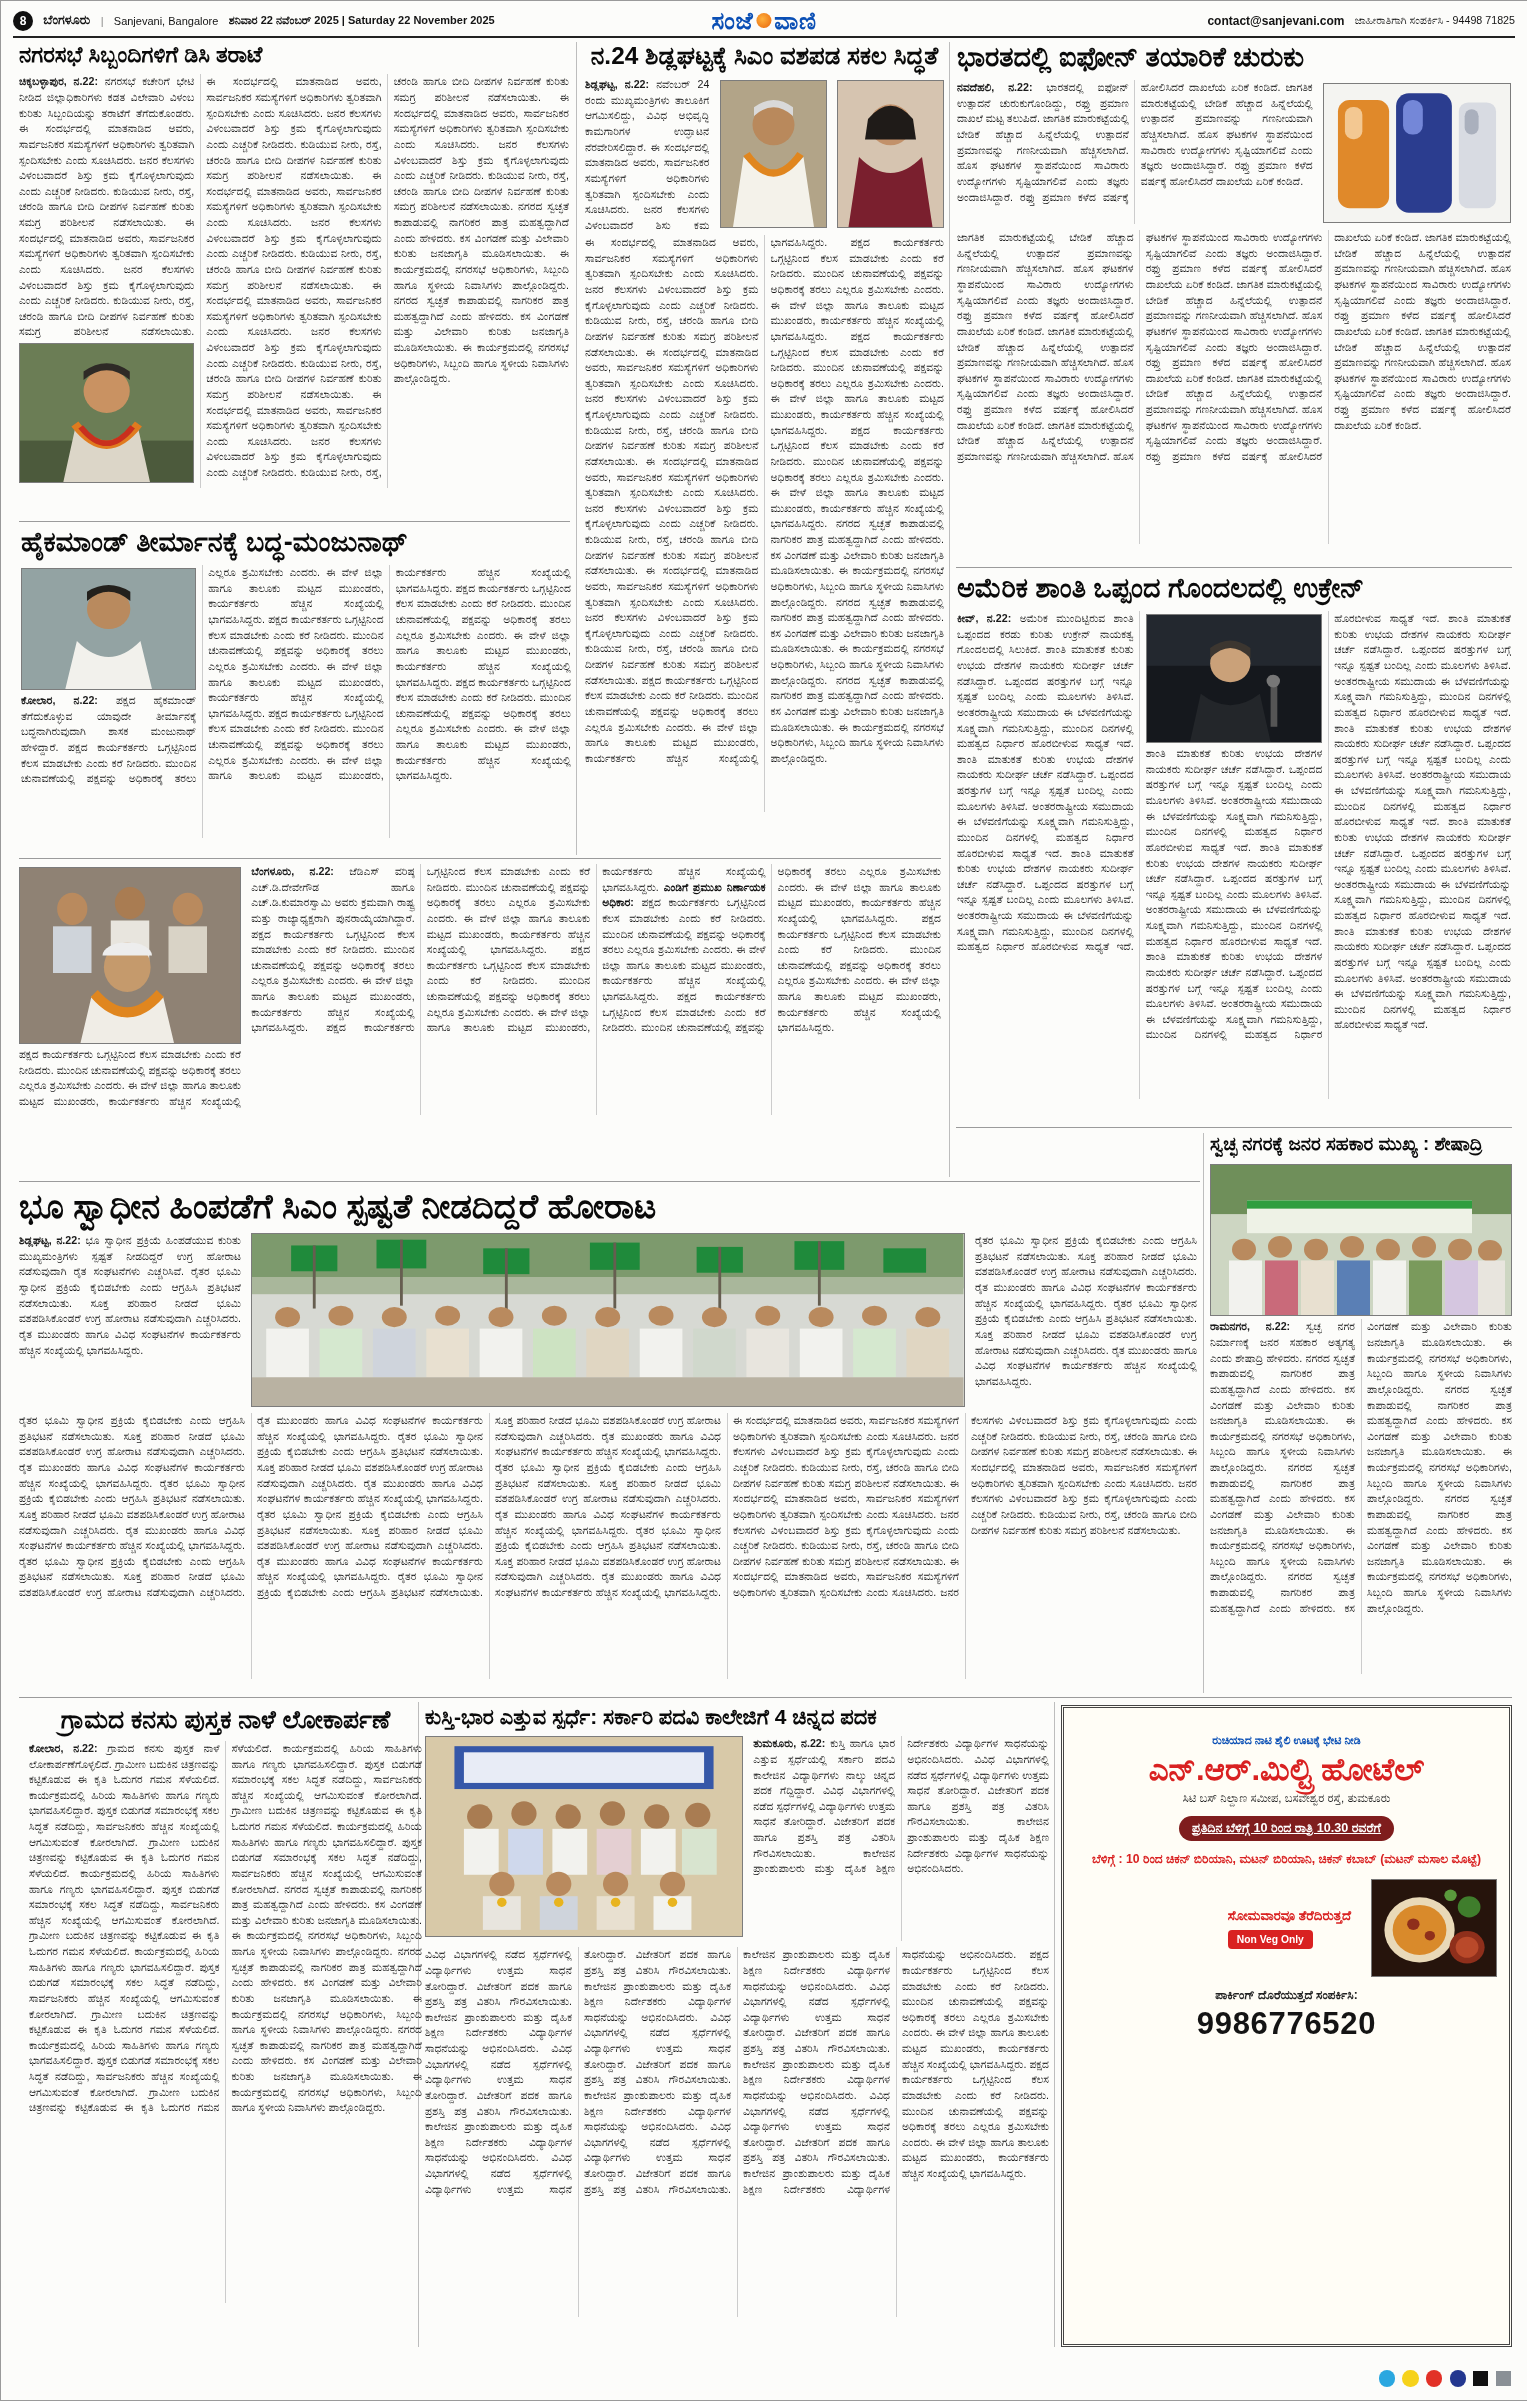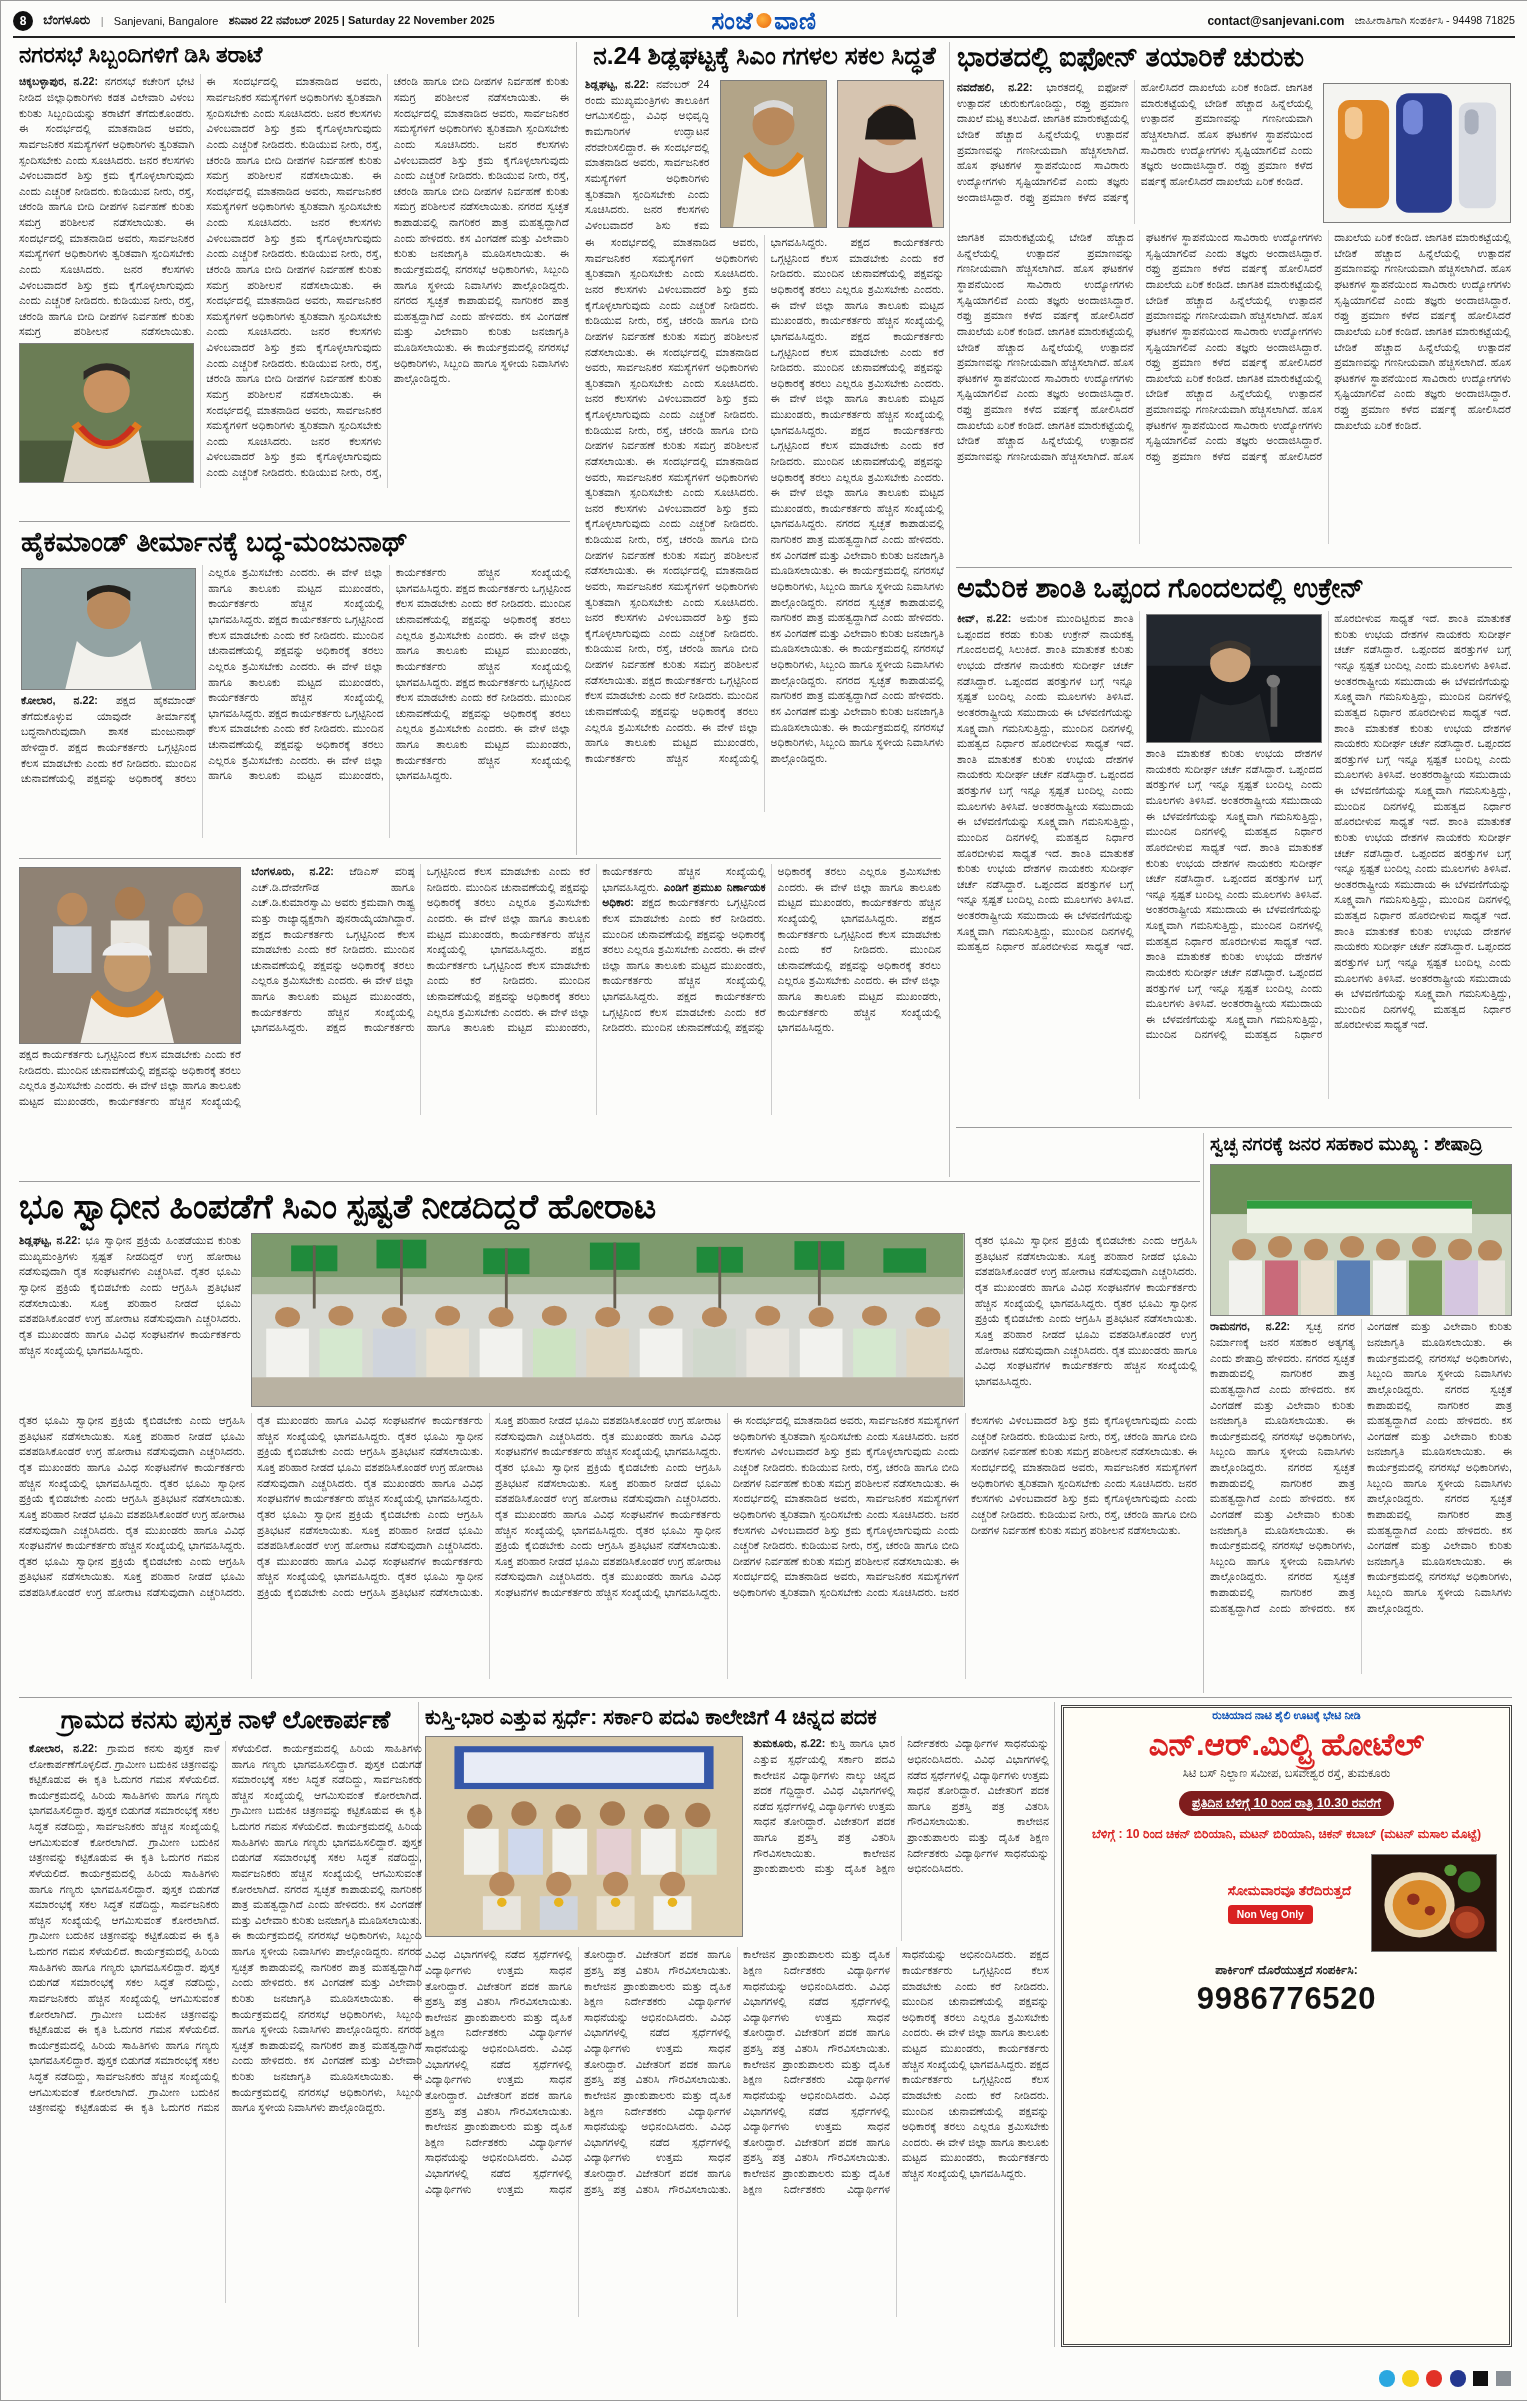--- a/index.html
+++ b/index.html
@@ -37,21 +37,21 @@
   .bt { font-size:10.7px; line-height:1.46; text-align:justify; color:#1a1a1a;
         column-gap:12px; column-rule:0.7px solid #cccccc; overflow:hidden; }
   .cols2{column-count:2}.cols3{column-count:3}.cols4{column-count:4}.cols5{column-count:5}
   .dl { font-weight:bold; }
   .subhead { font-weight:bold; color:#101010; }
   .ph { display:inline-block; width:100%; margin:3px 0; border:0.7px solid #7c7c7c; background:#e2e2de; vertical-align:top; }
   .ph svg { display:block; width:100%; height:100%; }
   .row { display:flex; gap:10.3px; }
 
   
-  .ad { position:absolute; border:3px double #444; background:#fffdf6; padding:1px 12px;
+  .ad { position:absolute; border:3px double #444; background:#fffdf6; padding:26px 12px;
         text-align:center; overflow:hidden; }
   .ad-tag { font-size:11px; font-weight:bold; color:#0a4fb5; }
   .ad-title { font-size:31px; font-weight:bold; color:#d92121; margin:6px 0 3px; line-height:1.1; }
   .ad-addr { font-size:11.5px; color:#222; margin:3px 0 1.5px; line-height:1.45; }
   .ad-pill { display:inline-block; background:#7f1d1d; color:#fff; font-weight:bold; font-size:12.6px;
              padding:5.2px 13.3px; border-radius:15px; margin:7.4px 0 6px;text-decoration:underline; }
   .ad-line-red { color:#d92121; font-size:12.2px; font-weight:bold; line-height:1.55; margin:3px 0; }
   .ad-line-green { color:#0a7a1e; font-size:12.2px; font-weight:bold; line-height:1.6; margin:4.4px 0; text-align:left; }
   .ad-label-green { color:#0a7a1e; font-size:14px; font-weight:bold; }
   .ad-bottom { display:flex; align-items:center; justify-content:flex-end; gap:20px; margin-top:7.4px; }
@@ -134,21 +134,21 @@
             <path d="M45 24 q15 -14 30 0 v-7 q-15 -10 -30 0 z" fill="#23201c"></path>
           <path d="M38 54 q22 24 44 0 l8 36 h-60 z" fill="#f2f1ec"></path>
         </svg>
       </span>
       <b class="dl">ಕೋಲಾರ, ನ.22: </b><span>ಪಕ್ಷದ ಹೈಕಮಾಂಡ್ ತೆಗೆದುಕೊಳ್ಳುವ ಯಾವುದೇ ತೀರ್ಮಾನಕ್ಕೆ ಬದ್ಧನಾಗಿರುವುದಾಗಿ ಶಾಸಕ ಮಂಜುನಾಥ್ ಹೇಳಿದ್ದಾರೆ. </span>
       <span>ಪಕ್ಷದ ಕಾರ್ಯಕರ್ತರು ಒಗ್ಗಟ್ಟಿನಿಂದ ಕೆಲಸ ಮಾಡಬೇಕು ಎಂದು ಕರೆ ನೀಡಿದರು. ಮುಂದಿನ ಚುನಾವಣೆಯಲ್ಲಿ ಪಕ್ಷವನ್ನು ಅಧಿಕಾರಕ್ಕೆ ತರಲು ಎಲ್ಲರೂ ಶ್ರಮಿಸಬೇಕು ಎಂದರು. ಈ ವೇಳೆ ಜಿಲ್ಲಾ ಹಾಗೂ ತಾಲೂಕು ಮಟ್ಟದ ಮುಖಂಡರು, ಕಾರ್ಯಕರ್ತರು ಹೆಚ್ಚಿನ ಸಂಖ್ಯೆಯಲ್ಲಿ ಭಾಗವಹಿಸಿದ್ದರು. ಪಕ್ಷದ ಕಾರ್ಯಕರ್ತರು ಒಗ್ಗಟ್ಟಿನಿಂದ ಕೆಲಸ ಮಾಡಬೇಕು ಎಂದು ಕರೆ ನೀಡಿದರು. ಮುಂದಿನ ಚುನಾವಣೆಯಲ್ಲಿ ಪಕ್ಷವನ್ನು ಅಧಿಕಾರಕ್ಕೆ ತರಲು ಎಲ್ಲರೂ ಶ್ರಮಿಸಬೇಕು ಎಂದರು. ಈ ವೇಳೆ ಜಿಲ್ಲಾ ಹಾಗೂ ತಾಲೂಕು ಮಟ್ಟದ ಮುಖಂಡರು, ಕಾರ್ಯಕರ್ತರು ಹೆಚ್ಚಿನ ಸಂಖ್ಯೆಯಲ್ಲಿ ಭಾಗವಹಿಸಿದ್ದರು. ಪಕ್ಷದ ಕಾರ್ಯಕರ್ತರು ಒಗ್ಗಟ್ಟಿನಿಂದ ಕೆಲಸ ಮಾಡಬೇಕು ಎಂದು ಕರೆ ನೀಡಿದರು. ಮುಂದಿನ ಚುನಾವಣೆಯಲ್ಲಿ ಪಕ್ಷವನ್ನು ಅಧಿಕಾರಕ್ಕೆ ತರಲು ಎಲ್ಲರೂ ಶ್ರಮಿಸಬೇಕು ಎಂದರು. ಈ ವೇಳೆ ಜಿಲ್ಲಾ ಹಾಗೂ ತಾಲೂಕು ಮಟ್ಟದ ಮುಖಂಡರು, ಕಾರ್ಯಕರ್ತರು ಹೆಚ್ಚಿನ ಸಂಖ್ಯೆಯಲ್ಲಿ ಭಾಗವಹಿಸಿದ್ದರು. ಪಕ್ಷದ ಕಾರ್ಯಕರ್ತರು ಒಗ್ಗಟ್ಟಿನಿಂದ ಕೆಲಸ ಮಾಡಬೇಕು ಎಂದು ಕರೆ ನೀಡಿದರು. ಮುಂದಿನ ಚುನಾವಣೆಯಲ್ಲಿ ಪಕ್ಷವನ್ನು ಅಧಿಕಾರಕ್ಕೆ ತರಲು ಎಲ್ಲರೂ ಶ್ರಮಿಸಬೇಕು ಎಂದರು. ಈ ವೇಳೆ ಜಿಲ್ಲಾ ಹಾಗೂ ತಾಲೂಕು ಮಟ್ಟದ ಮುಖಂಡರು, ಕಾರ್ಯಕರ್ತರು ಹೆಚ್ಚಿನ ಸಂಖ್ಯೆಯಲ್ಲಿ ಭಾಗವಹಿಸಿದ್ದರು. ಪಕ್ಷದ ಕಾರ್ಯಕರ್ತರು ಒಗ್ಗಟ್ಟಿನಿಂದ ಕೆಲಸ ಮಾಡಬೇಕು ಎಂದು ಕರೆ ನೀಡಿದರು. ಮುಂದಿನ ಚುನಾವಣೆಯಲ್ಲಿ ಪಕ್ಷವನ್ನು ಅಧಿಕಾರಕ್ಕೆ ತರಲು ಎಲ್ಲರೂ ಶ್ರಮಿಸಬೇಕು ಎಂದರು. ಈ ವೇಳೆ ಜಿಲ್ಲಾ ಹಾಗೂ ತಾಲೂಕು ಮಟ್ಟದ ಮುಖಂಡರು, ಕಾರ್ಯಕರ್ತರು ಹೆಚ್ಚಿನ ಸಂಖ್ಯೆಯಲ್ಲಿ ಭಾಗವಹಿಸಿದ್ದರು.</span>
     </div>
   </section>
 
   <section class="art" style="left:584px;top:41px;width:359px;height:813px">
-    <h2 class="hl ctr" style="font-size:24.4px">ನ.24 ಶಿಡ್ಲಘಟ್ಟಕ್ಕೆ ಸಿಎಂ ಗಗಳಲ ಸಕಲ ಸಿದ್ಧತೆ</h2>
+    <h2 class="hl ctr" style="font-size:24.4px">ನ.24 ಶಿಡ್ಲಘಟ್ಟಕ್ಕೆ ಸಿಎಂ ವಶಪಡ ಸಕಲ ಸಿದ್ಧತೆ</h2>
     <div class="row" style="height:152px;margin-bottom:6px">
       <div class="bt" style="flex:1;height:152px">
         <b class="dl">ಶಿಡ್ಲಘಟ್ಟ, ನ.22: </b><span>ನವೆಂಬರ್ 24 ರಂದು ಮುಖ್ಯಮಂತ್ರಿಗಳು ತಾಲೂಕಿಗೆ ಆಗಮಿಸಲಿದ್ದು, ವಿವಿಧ ಅಭಿವೃದ್ಧಿ ಕಾಮಗಾರಿಗಳ ಉದ್ಘಾಟನೆ ನೆರವೇರಿಸಲಿದ್ದಾರೆ. </span>
         <span>ಈ ಸಂದರ್ಭದಲ್ಲಿ ಮಾತನಾಡಿದ ಅವರು, ಸಾರ್ವಜನಿಕರ ಸಮಸ್ಯೆಗಳಿಗೆ ಅಧಿಕಾರಿಗಳು ತ್ವರಿತವಾಗಿ ಸ್ಪಂದಿಸಬೇಕು ಎಂದು ಸೂಚಿಸಿದರು. ಜನರ ಕೆಲಸಗಳು ವಿಳಂಬವಾದರೆ ಶಿಸ್ತು ಕ್ರಮ ಕೈಗೊಳ್ಳಲಾಗುವುದು ಎಂದು ಎಚ್ಚರಿಕೆ ನೀಡಿದರು. ಕುಡಿಯುವ ನೀರು, ರಸ್ತೆ, ಚರಂಡಿ ಹಾಗೂ ಬೀದಿ ದೀಪಗಳ ನಿರ್ವಹಣೆ ಕುರಿತು ಸಮಗ್ರ ಪರಿಶೀಲನೆ ನಡೆಸಲಾಯಿತು.</span>
       </div>
       <span class="ph" style="width:107px;height:148px;flex:0 0 auto">
         <svg viewBox="0 0 70 100" preserveAspectRatio="none">
           <rect width="70" height="100" fill="#b2a488"></rect>
           <circle cx="35" cy="30" r="14" fill="#b9895c"></circle>
             <path d="M22 24 q13 -12 26 0 v-6 q-13 -10 -26 0 z" fill="#d9d9d9"></path>

